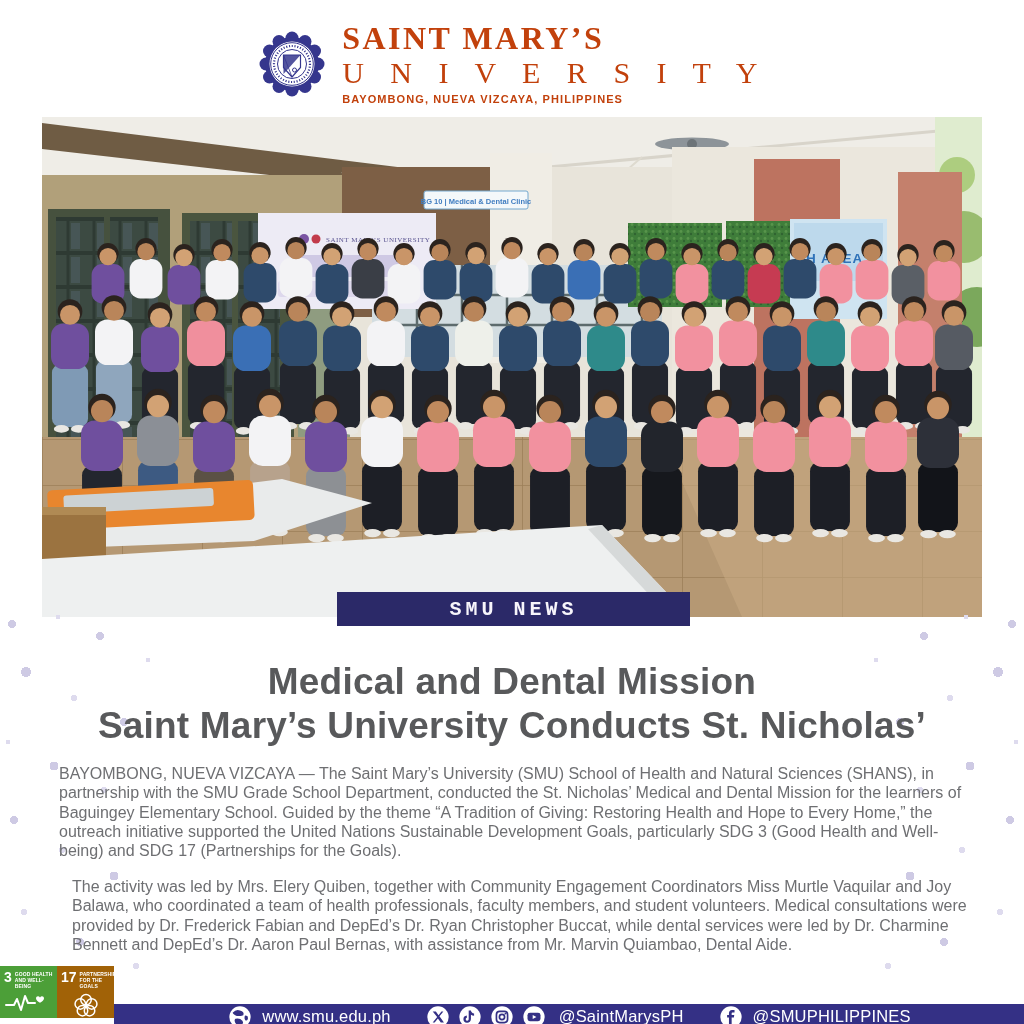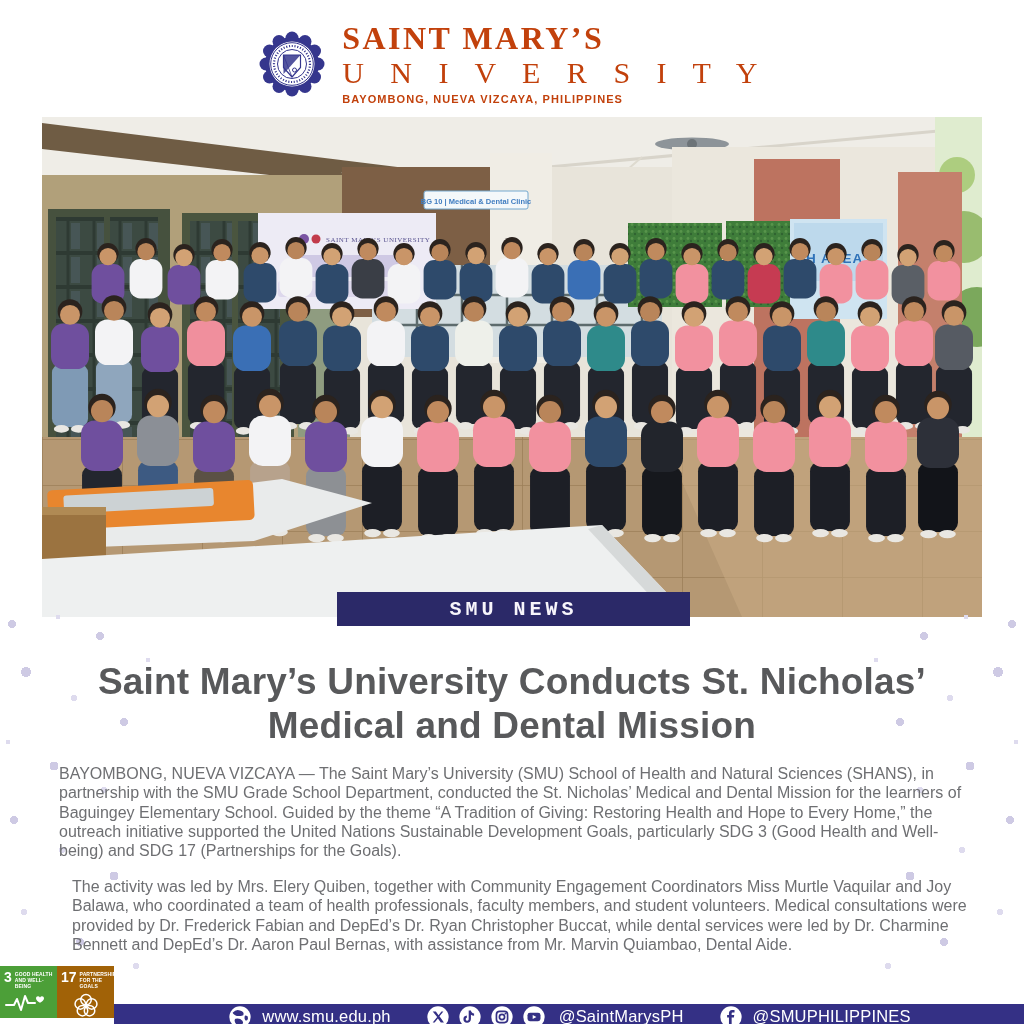--- a/index.html
+++ b/index.html
@@ -647,22 +647,22 @@
   </div>
 
   <div class="news-banner">
     <span>SMU NEWS</span>
   </div>
 
   <div class="dots dots-left"></div>
   <div class="dots dots-right"></div>
 
   <h1 class="headline">
+    <div>Medical and Dental Mission</div>
     <div>Saint Mary’s University Conducts St. Nicholas’</div>
-    <div>Medical and Dental Mission</div>
   </h1>
 
   <p class="body-text p1">BAYOMBONG, NUEVA VIZCAYA — The Saint Mary’s University (SMU) School of Health and Natural Sciences (SHANS), in partnership with the SMU Grade School Department, conducted the St. Nicholas’ Medical and Dental Mission for the learners of Baguingey Elementary School. Guided by the theme “A Tradition of Giving: Restoring Health and Hope to Every Home,” the outreach initiative supported the United Nations Sustainable Development Goals, particularly SDG 3 (Good Health and Well-being) and SDG 17 (Partnerships for the Goals).</p>
   <p class="body-text p2">The activity was led by Mrs. Elery Quiben, together with Community Engagement Coordinators Miss Murtle Vaquilar and Joy Balawa, who coordinated a team of health professionals, faculty members, and student volunteers. Medical consultations were provided by Dr. Frederick Fabian and DepEd’s Dr. Ryan Christopher Buccat, while dental services were led by Dr. Charmine Bennett and DepEd’s Dr. Aaron Paul Bernas, with assistance from Mr. Marvin Quiambao, Dental Aide.</p>
 
   <div class="sdg-tile sdg3">
     <div class="sdg-head">
       <span class="sdg-num">3</span>
       <span class="sdg-label">
         <span>GOOD HEALTH</span><br>

